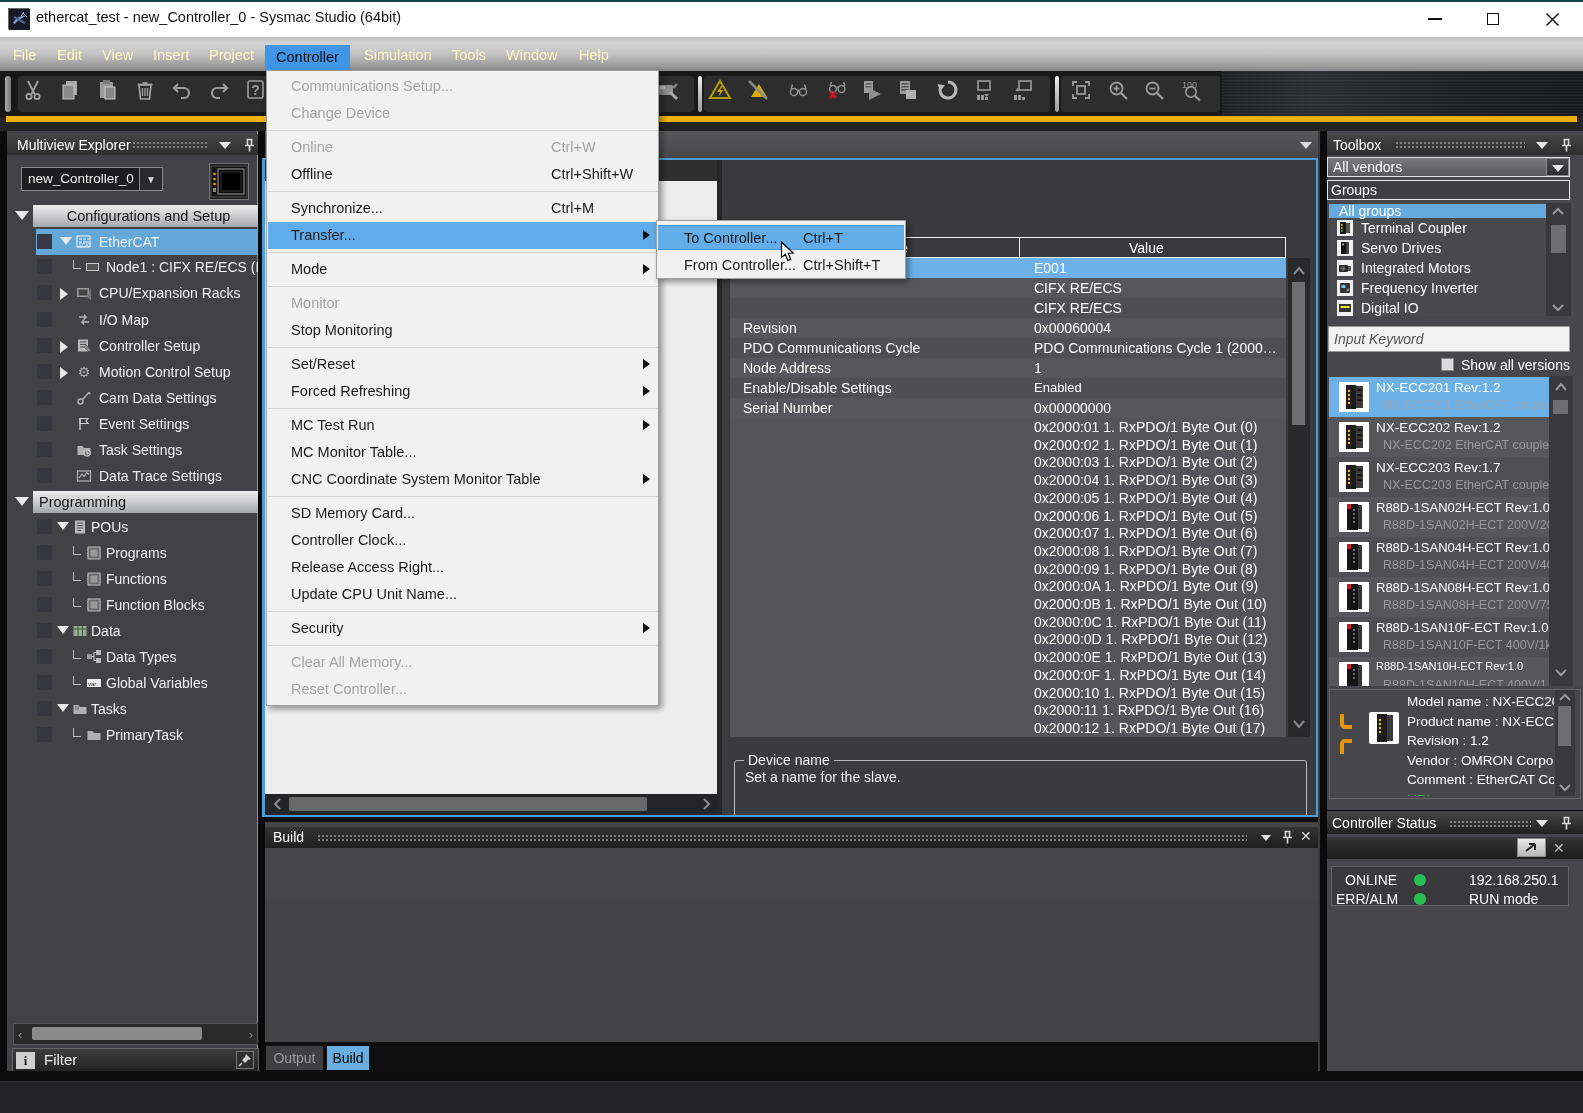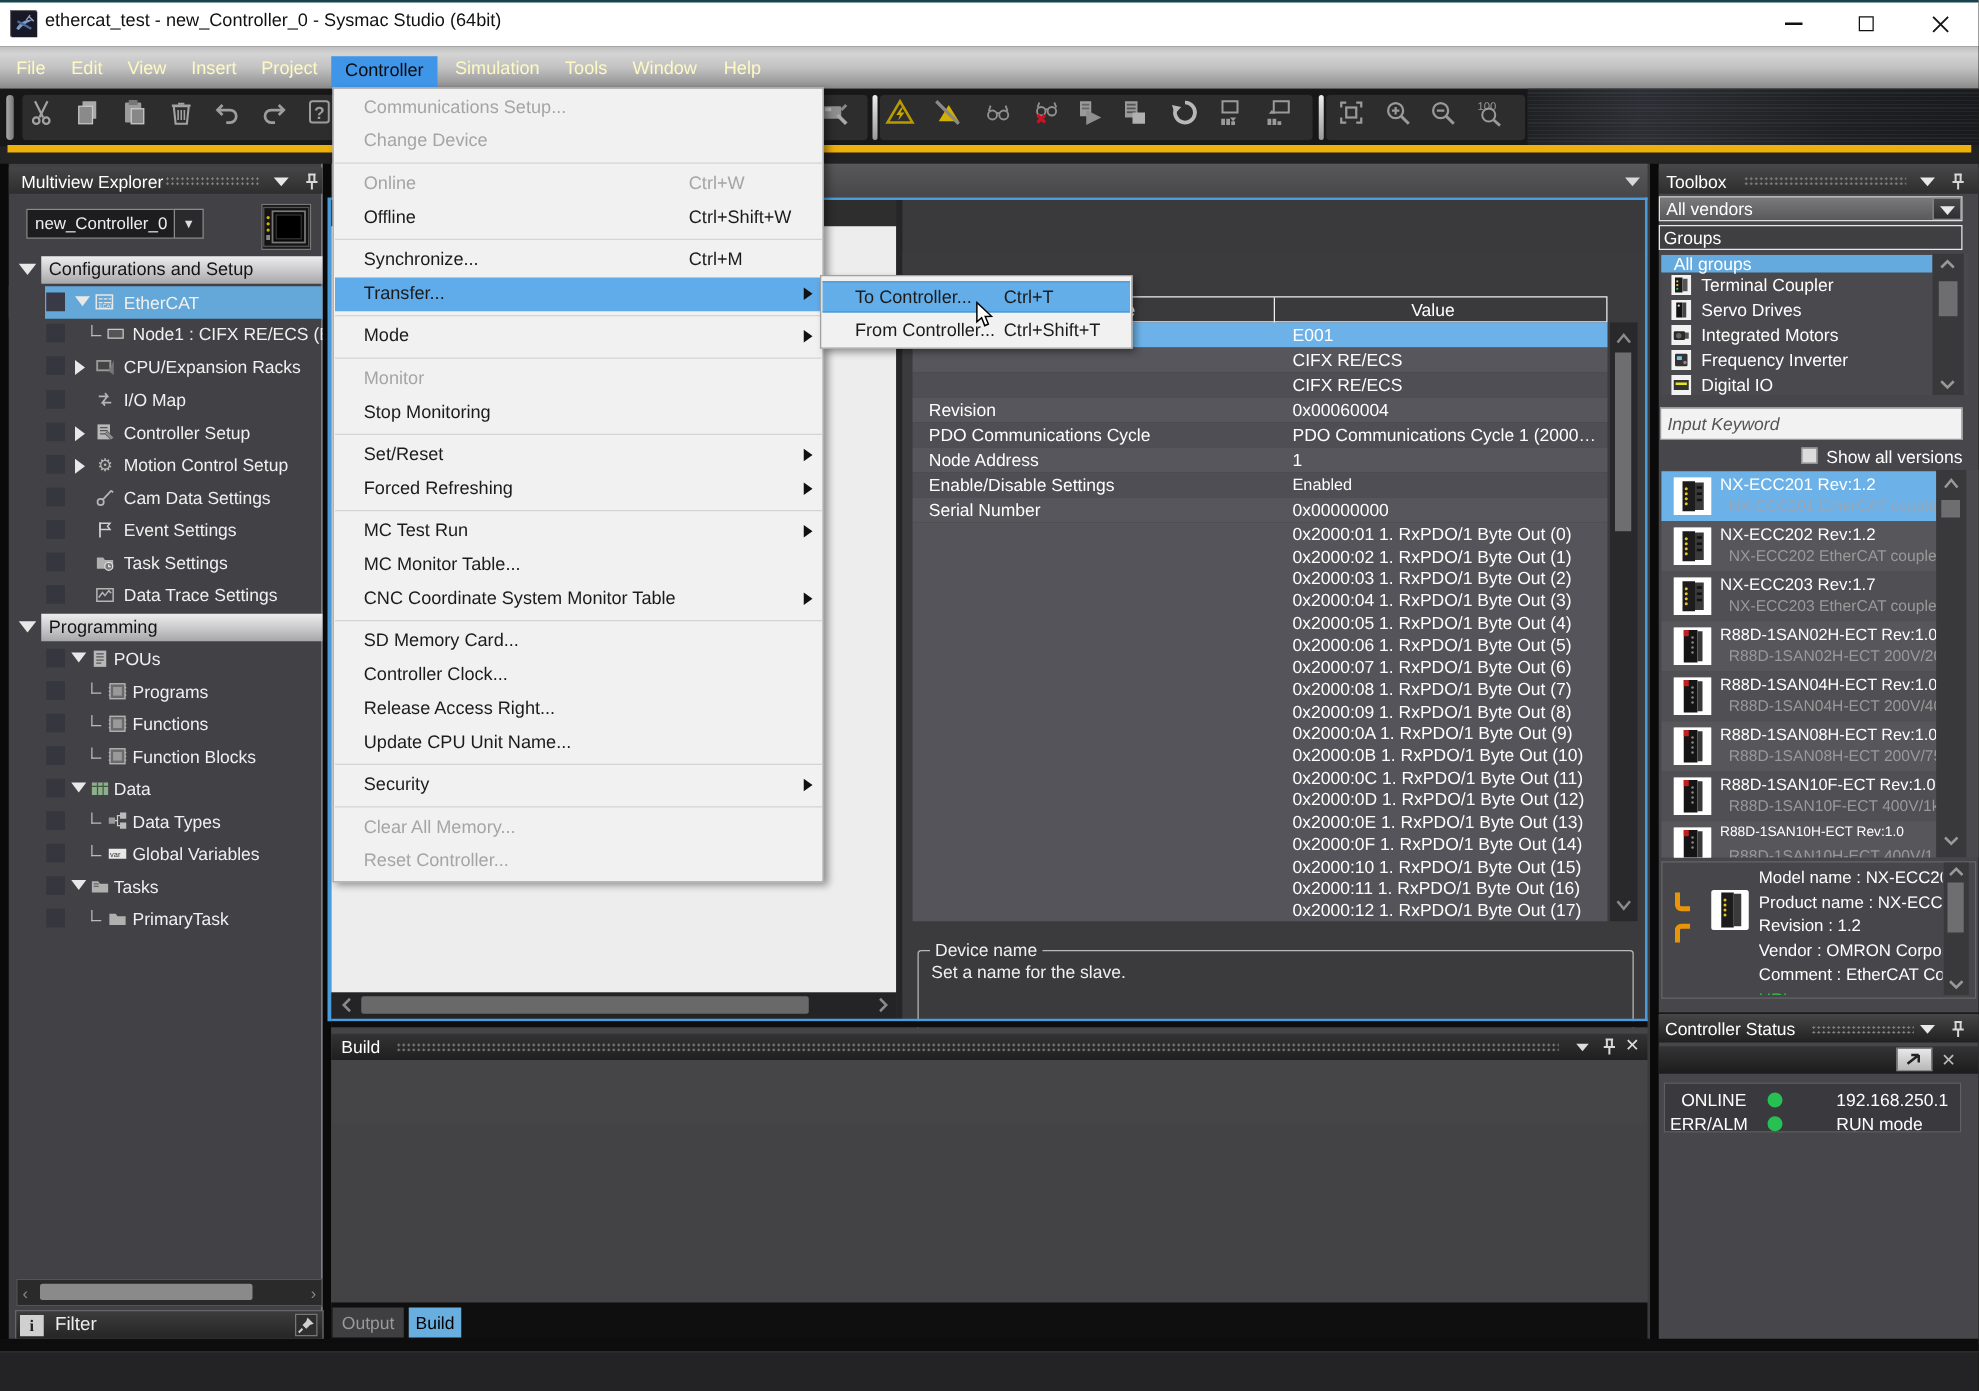--- a/index.html
+++ b/index.html
@@ -281,21 +281,21 @@
  <div id="lp-chip"><svg width="38" height="35" viewBox="0 0 38 35">
             <rect x="1" y="2" width="36" height="31" fill="#141414" stroke="#555"></rect>
             <rect x="8" y="5" width="26" height="25" fill="#0a0a0a" stroke="#777" stroke-width="1.4"></rect>
             <rect x="11" y="8" width="20" height="19" fill="#000" stroke="#333"></rect>
             <circle cx="4.5" cy="10" r="1.3" fill="#d8b000"></circle>
             <circle cx="4.5" cy="15" r="1.3" fill="#d8b000"></circle>
             <circle cx="4.5" cy="20" r="1.3" fill="#d8b000"></circle>
             <rect x="3" y="24" width="3" height="4" fill="#888"></rect>
           </svg></div>
  <div class="twedge" style="top:80px;"></div>
- <div class="treehead" style="top:74px;">Configurations and Setup</div>
+ <div class="treehead" style="top:74px;text-align:center;">Configurations and Setup</div>
  <div class="trow" style="top:98px;background:linear-gradient(to right,#424246 0 29px,#64a7d9 29px);">
           <span class="cb" style="background:#3a3a46;"></span>
           <span class="exp down"></span>
    <span class="ico"><svg width="16" height="16" viewBox="0 0 16 16">
               <rect x="1" y="2" width="13" height="11" fill="none" stroke="#e8e8e8" stroke-width="1.2"></rect>
               <path d="M3 5 h3 M7 5 h3 M11 5 h2 M3 8 h3 M7 8 h6" stroke="#e8e8e8" stroke-width="1"></path>
               <text x="3" y="12.5" font-size="4.5" fill="#e8e8e8">ECAT</text>
             </svg></span>
    <span class="lbl">EtherCAT</span>
         </div>

